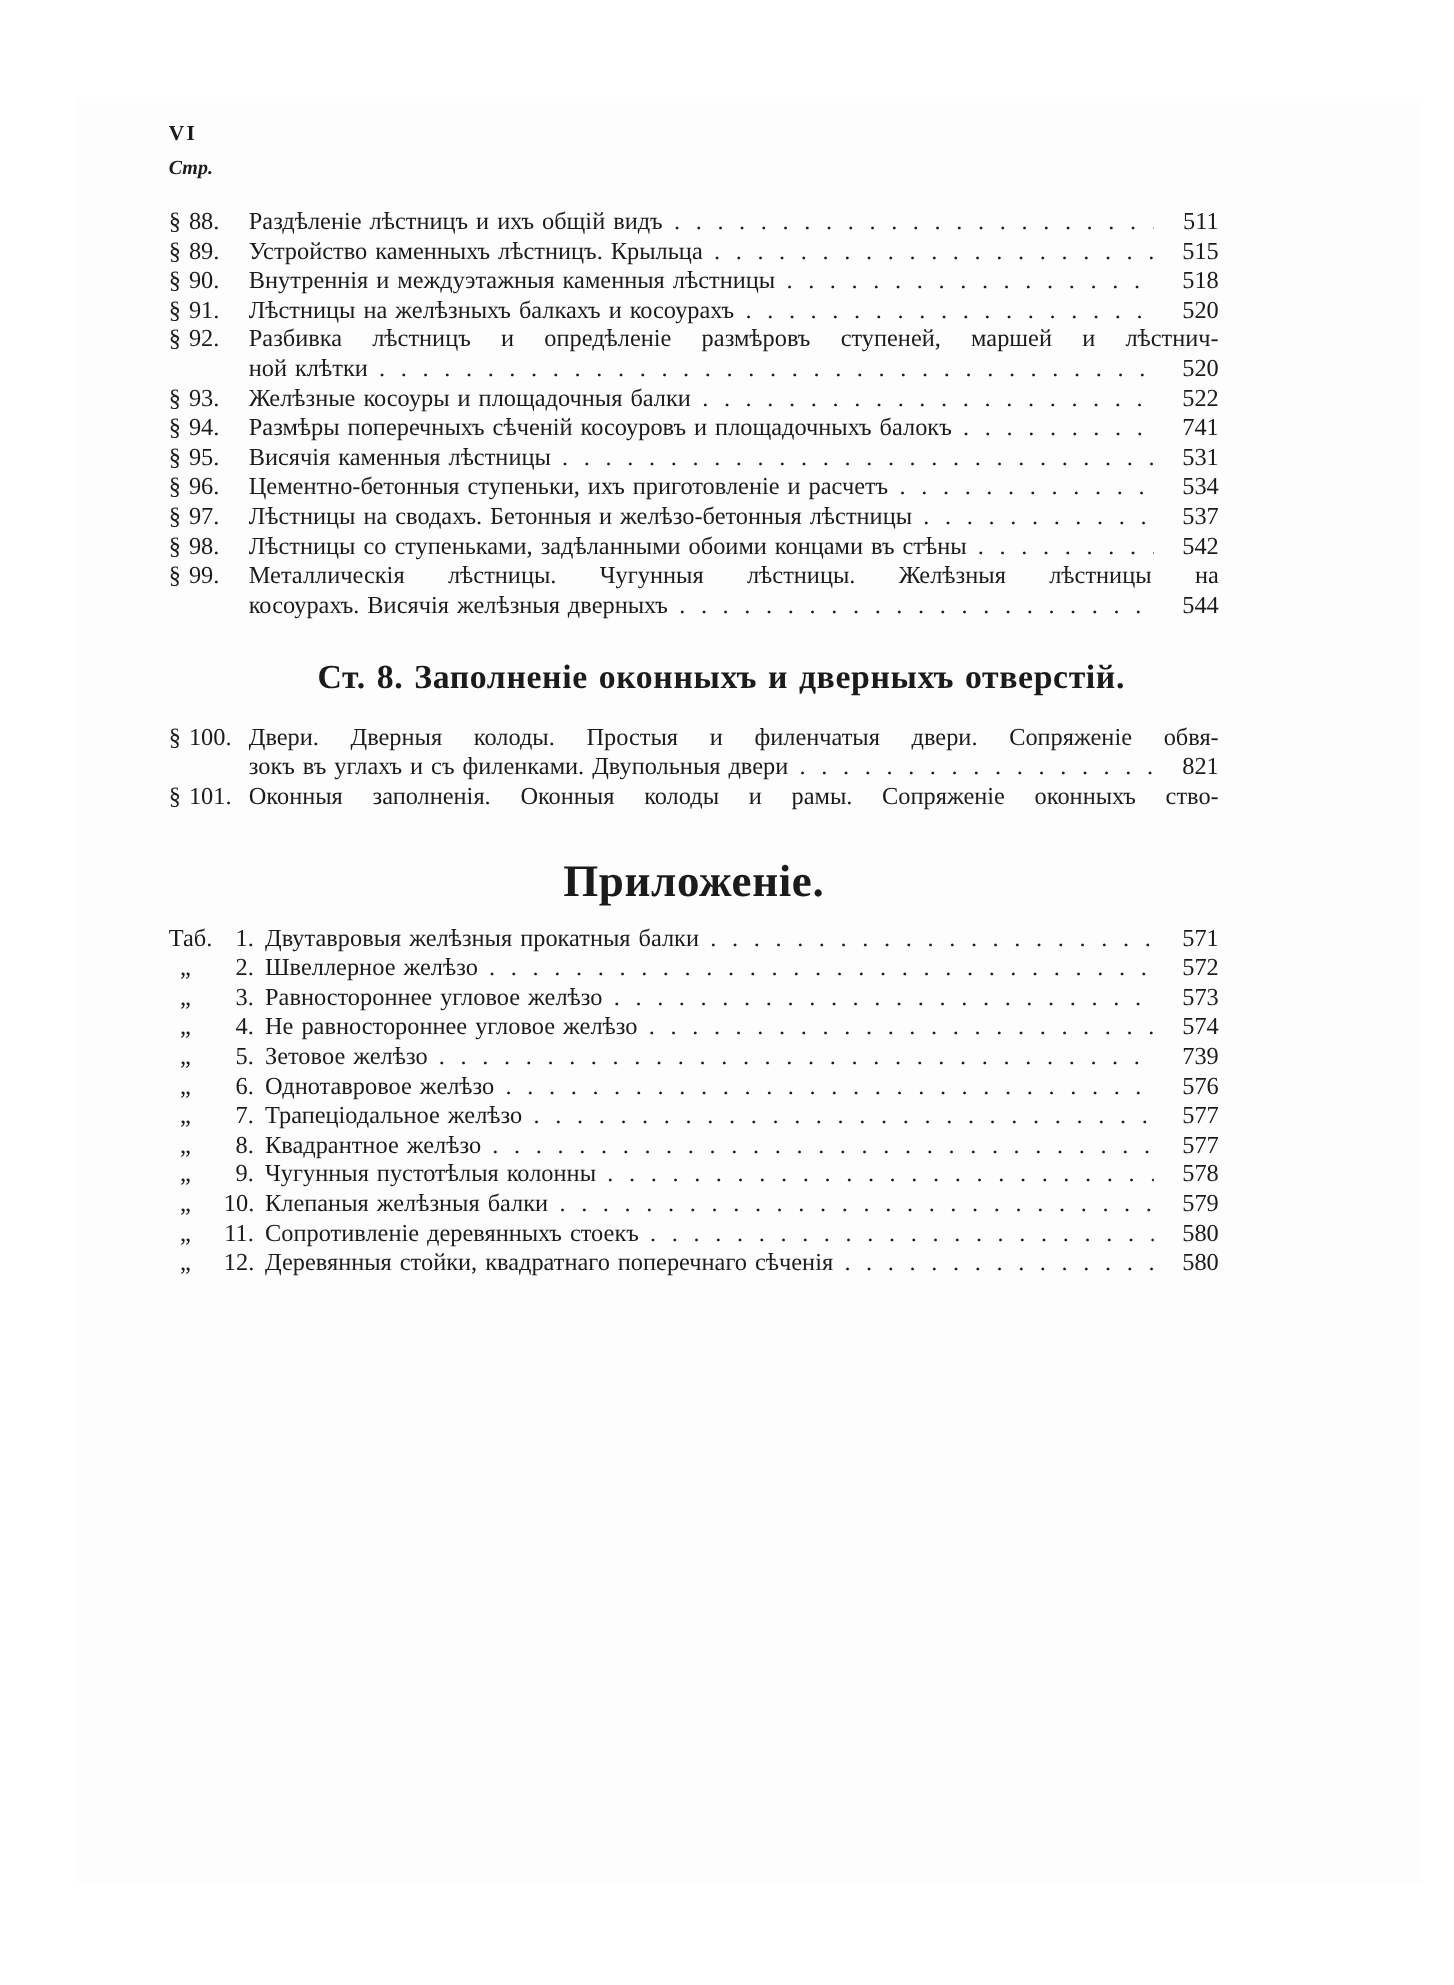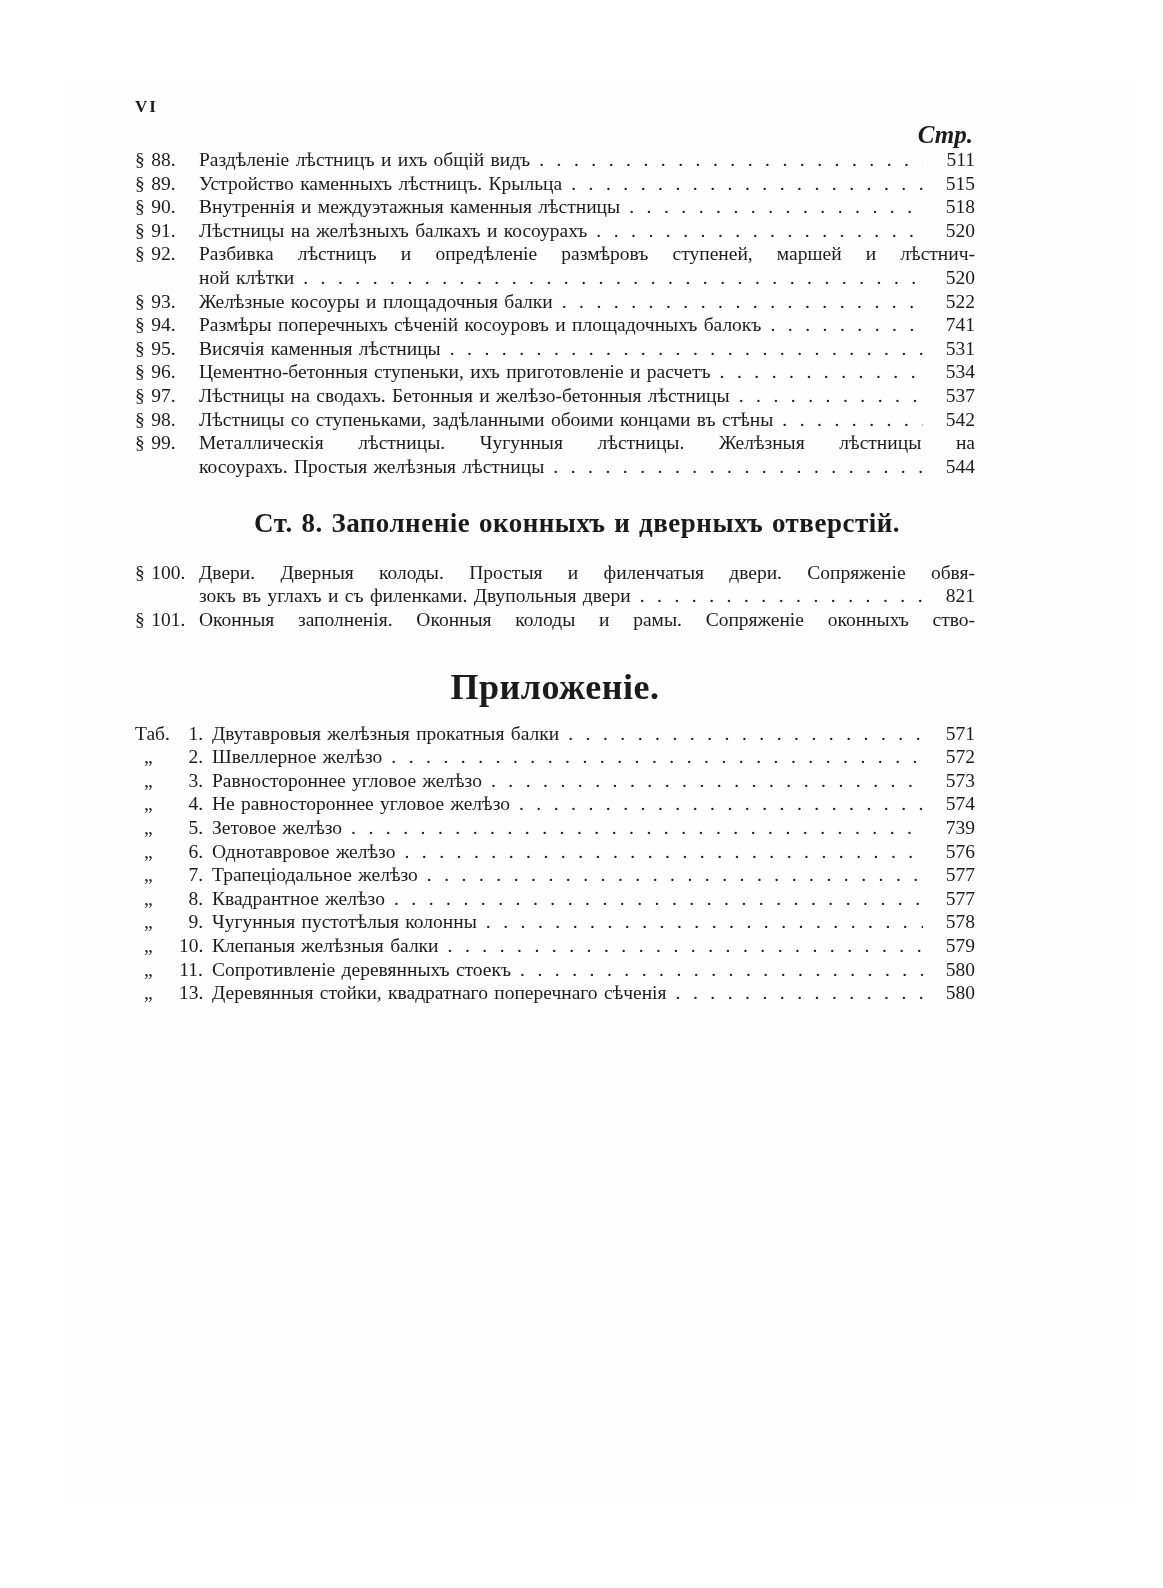--- a/index.html
+++ b/index.html
@@ -35,28 +35,28 @@
     word-spacing: 1.5px;
   }
   .folio {
     font-size: 17px;
     font-weight: 700;
     letter-spacing: 2px;
     line-height: 20px;
   }
   .page-col {
     margin-top: 6px;
-    text-align: right;
+    text-align: left;
     font-style: italic;
     font-weight: 600;
-    font-size: 25px;
+    font-size: 16px;
     line-height: 23px;
     padding-right: 2px;
   }
-  .sec-stairs { margin-top: 2px; }
+  .sec-stairs { margin-top: 20px; }
   .heading {
     text-align: center;
     font-weight: 700;
     letter-spacing: 0.5px;
     line-height: 1.2;
   }
   .h-openings {
     font-size: 27px;
     margin: 29px 0 21px;
     transform: translateX(22px);
@@ -230,21 +230,21 @@
               <span class="dots"></span>
               <span class="pg">542</span>
             </div>
           </div>
         </div>
         <div class="entry">
           <span class="lbl">§ 99.</span>
           <div class="body">
             <div class="line j">Металлическія лѣстницы. Чугунныя лѣстницы. Желѣзныя лѣстницы на</div>
             <div class="last">
-              <span class="t">косоурахъ. Простыя желѣзныя лѣстницы</span>
+              <span class="t">косоурахъ. Висячія желѣзныя дверныхъ</span>
               <span class="dots"></span>
               <span class="pg">544</span>
             </div>
           </div>
         </div>
       </section>
       <section class="sec sec-openings">
         <div class="heading h-openings">Ст. 8. Заполненіе оконныхъ и дверныхъ отверстій.</div>
         <div class="entry">
           <span class="lbl">§ 100.</span>
@@ -382,21 +382,21 @@
           <div class="body">
             <div class="last">
               <span class="t">Сопротивленіе деревянныхъ стоекъ</span>
               <span class="dots"></span>
               <span class="pg">580</span>
             </div>
           </div>
         </div>
         <div class="entry">
           <span class="lbl lbl-tab ditto">„</span>
-          <span class="num">13.</span>
+          <span class="num">12.</span>
           <div class="body">
             <div class="last">
               <span class="t">Деревянныя стойки, квадратнаго поперечнаго сѣченія</span>
               <span class="dots"></span>
               <span class="pg">580</span>
             </div>
           </div>
         </div>
       </section>
     </div>

